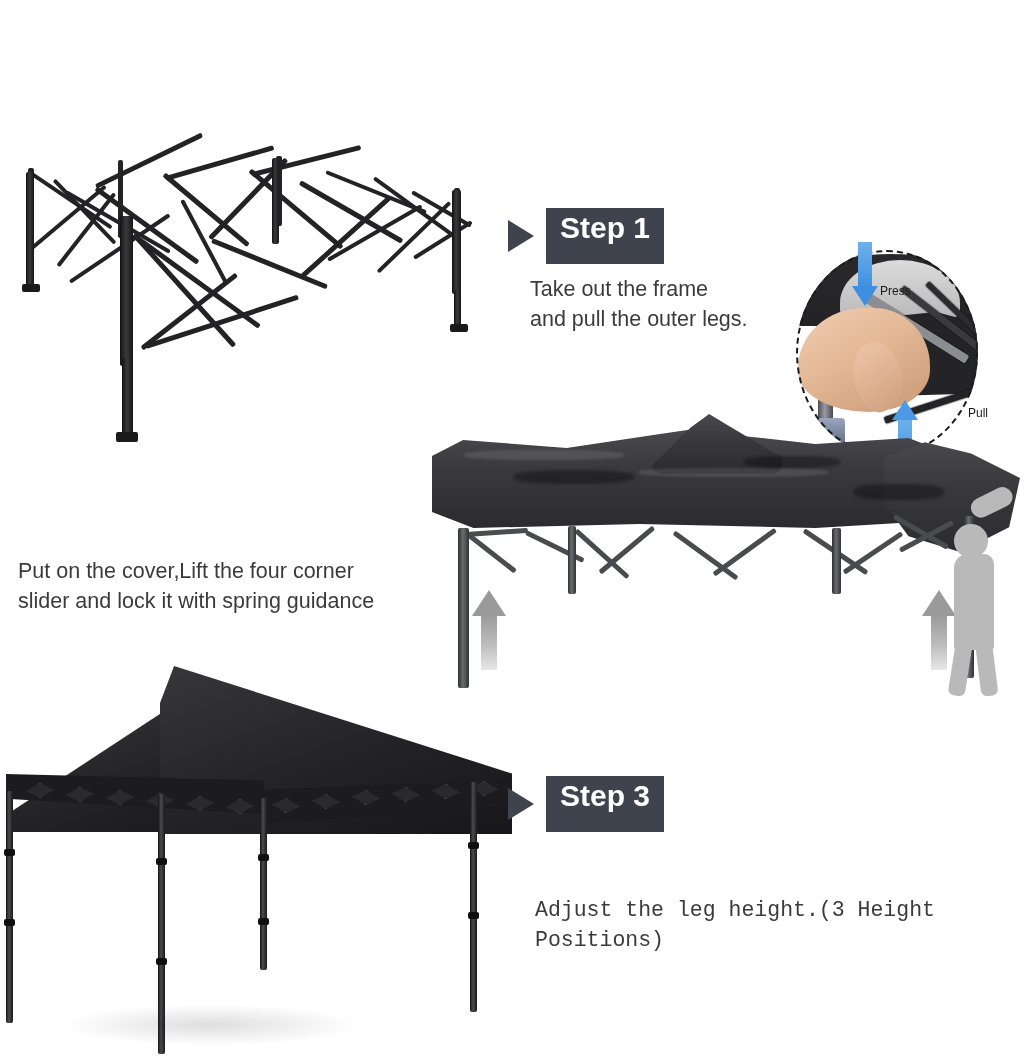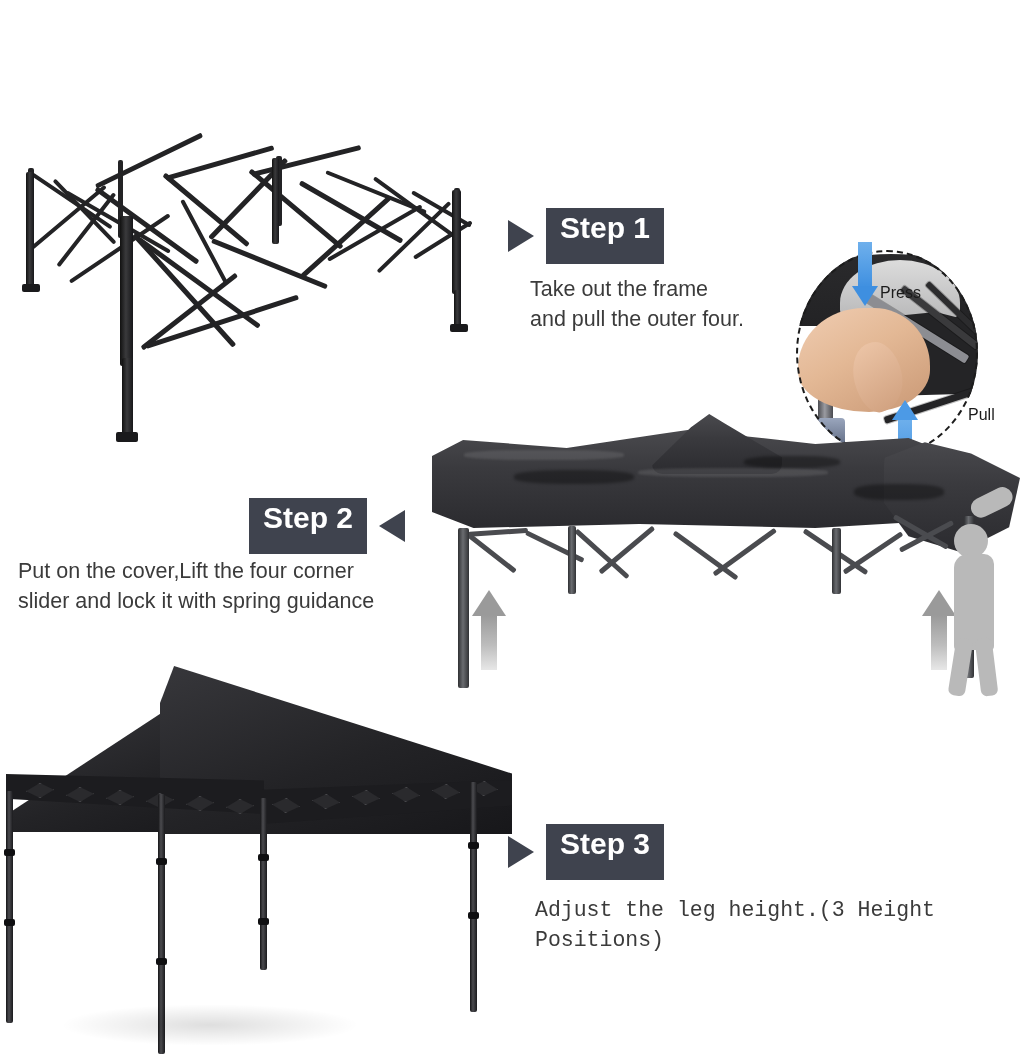--- a/index.html
+++ b/index.html
@@ -180,21 +180,21 @@
   }
   .arrow-blue .head {
     position: absolute; left: 0; width: 0; height: 0;
     border-left: 13px solid transparent;
     border-right: 13px solid transparent;
   }
   .arrow-down .head { border-top: 20px solid #3e8fe0; }
   .arrow-up .head { border-bottom: 20px solid #4c9ae6; }
   .ins-label {
     position: absolute;
-    font-size: 16px;
+    font-size: 12px;
     color: #1b1b1b;
     font-family: "Liberation Sans", sans-serif;
   }
 
   
   #halfraised { left: 424px; top: 424px; width: 600px; height: 240px; }
   .cover-drape {
     position: absolute; left: 8px; top: 4px;
     width: 518px; height: 100px;
     background:
@@ -382,21 +382,21 @@
     <div class="leg" style="left:438px; top:44px;  width:9px;  height:104px;"></div>
     <div class="leg" style="left:440px; top:144px; width:7px;  height:38px;"></div>
     <div class="foot" style="left:436px; top:178px;"></div>
   </div>
 
   <div class="step-badge" style="left:508px; top:208px;">
     <div class="tri tri-right"></div>
     <div class="badge-box">Step 1</div>
   </div>
   <div class="step-text" style="left:530px; top:274px; width:300px;">Take out the frame
-and pull the outer four.</div>
+and pull the outer legs.</div>
 
   <div id="inset">
     <div class="circle-clip">
       <div class="ins-canopy"></div>
       <div class="ins-lightpanel"></div>
       <div class="ins-dark-body"></div>
 
       <div class="ins-strut" style="left:62px;  top:74px; width:118px; height:9px; transform:rotate(32deg);"></div>
       <div class="ins-strut" style="left:96px;  top:64px; width:96px;  height:7px; transform:rotate(38deg); background:#3a3a3c;"></div>
       <div class="ins-strut" style="left:120px; top:58px; width:80px;  height:6px; transform:rotate(44deg); background:#2c2c2e;"></div>
@@ -465,24 +465,20 @@
 
     <div class="person">
       <div class="p-arm"></div>
       <div class="p-head"></div>
       <div class="p-body"></div>
       <div class="p-legL"></div>
       <div class="p-legR"></div>
     </div>
   </div>
 
-  <div class="step-badge" style="left:249px; top:498px;">
-    <div class="badge-box">Step 2</div>
-    <div class="tri tri-left"></div>
-  </div>
   <div class="step-text" style="left:18px; top:556px; width:430px;">Put on the cover,Lift the four corner
 slider and lock it with spring guidance</div>
 
   <div class="photo" id="canopy">
     <div class="roof roof-left"></div>
     <div class="roof roof-right"></div>
     <div class="valance val-left"></div>
     <div class="valance val-right"></div>
 
     <div class="diamond" style="left:26px;  top:135px;"></div>
@@ -512,19 +508,19 @@
       <div class="c-joint" style="top:120px;"></div>
     </div>
     <div class="c-leg" style="left:470px; top:134px; height:230px;">
       <div class="c-joint" style="top:60px;"></div>
       <div class="c-joint" style="top:130px;"></div>
     </div>
 
     <div class="c-shadow" style="left:60px; top:356px; width:300px; height:42px;"></div>
   </div>
 
-  <div class="step-badge" style="left:508px; top:824px;">
+  <div class="step-badge" style="left:508px; top:776px;">
     <div class="tri tri-right"></div>
     <div class="badge-box">Step 3</div>
   </div>
   <div class="step-text" style="left:535px; top:895px; width:470px;font-family:Liberation Mono, monospace;">Adjust the leg height.(3 Height Positions)</div>
 
 </div>
 
 </body></html>

